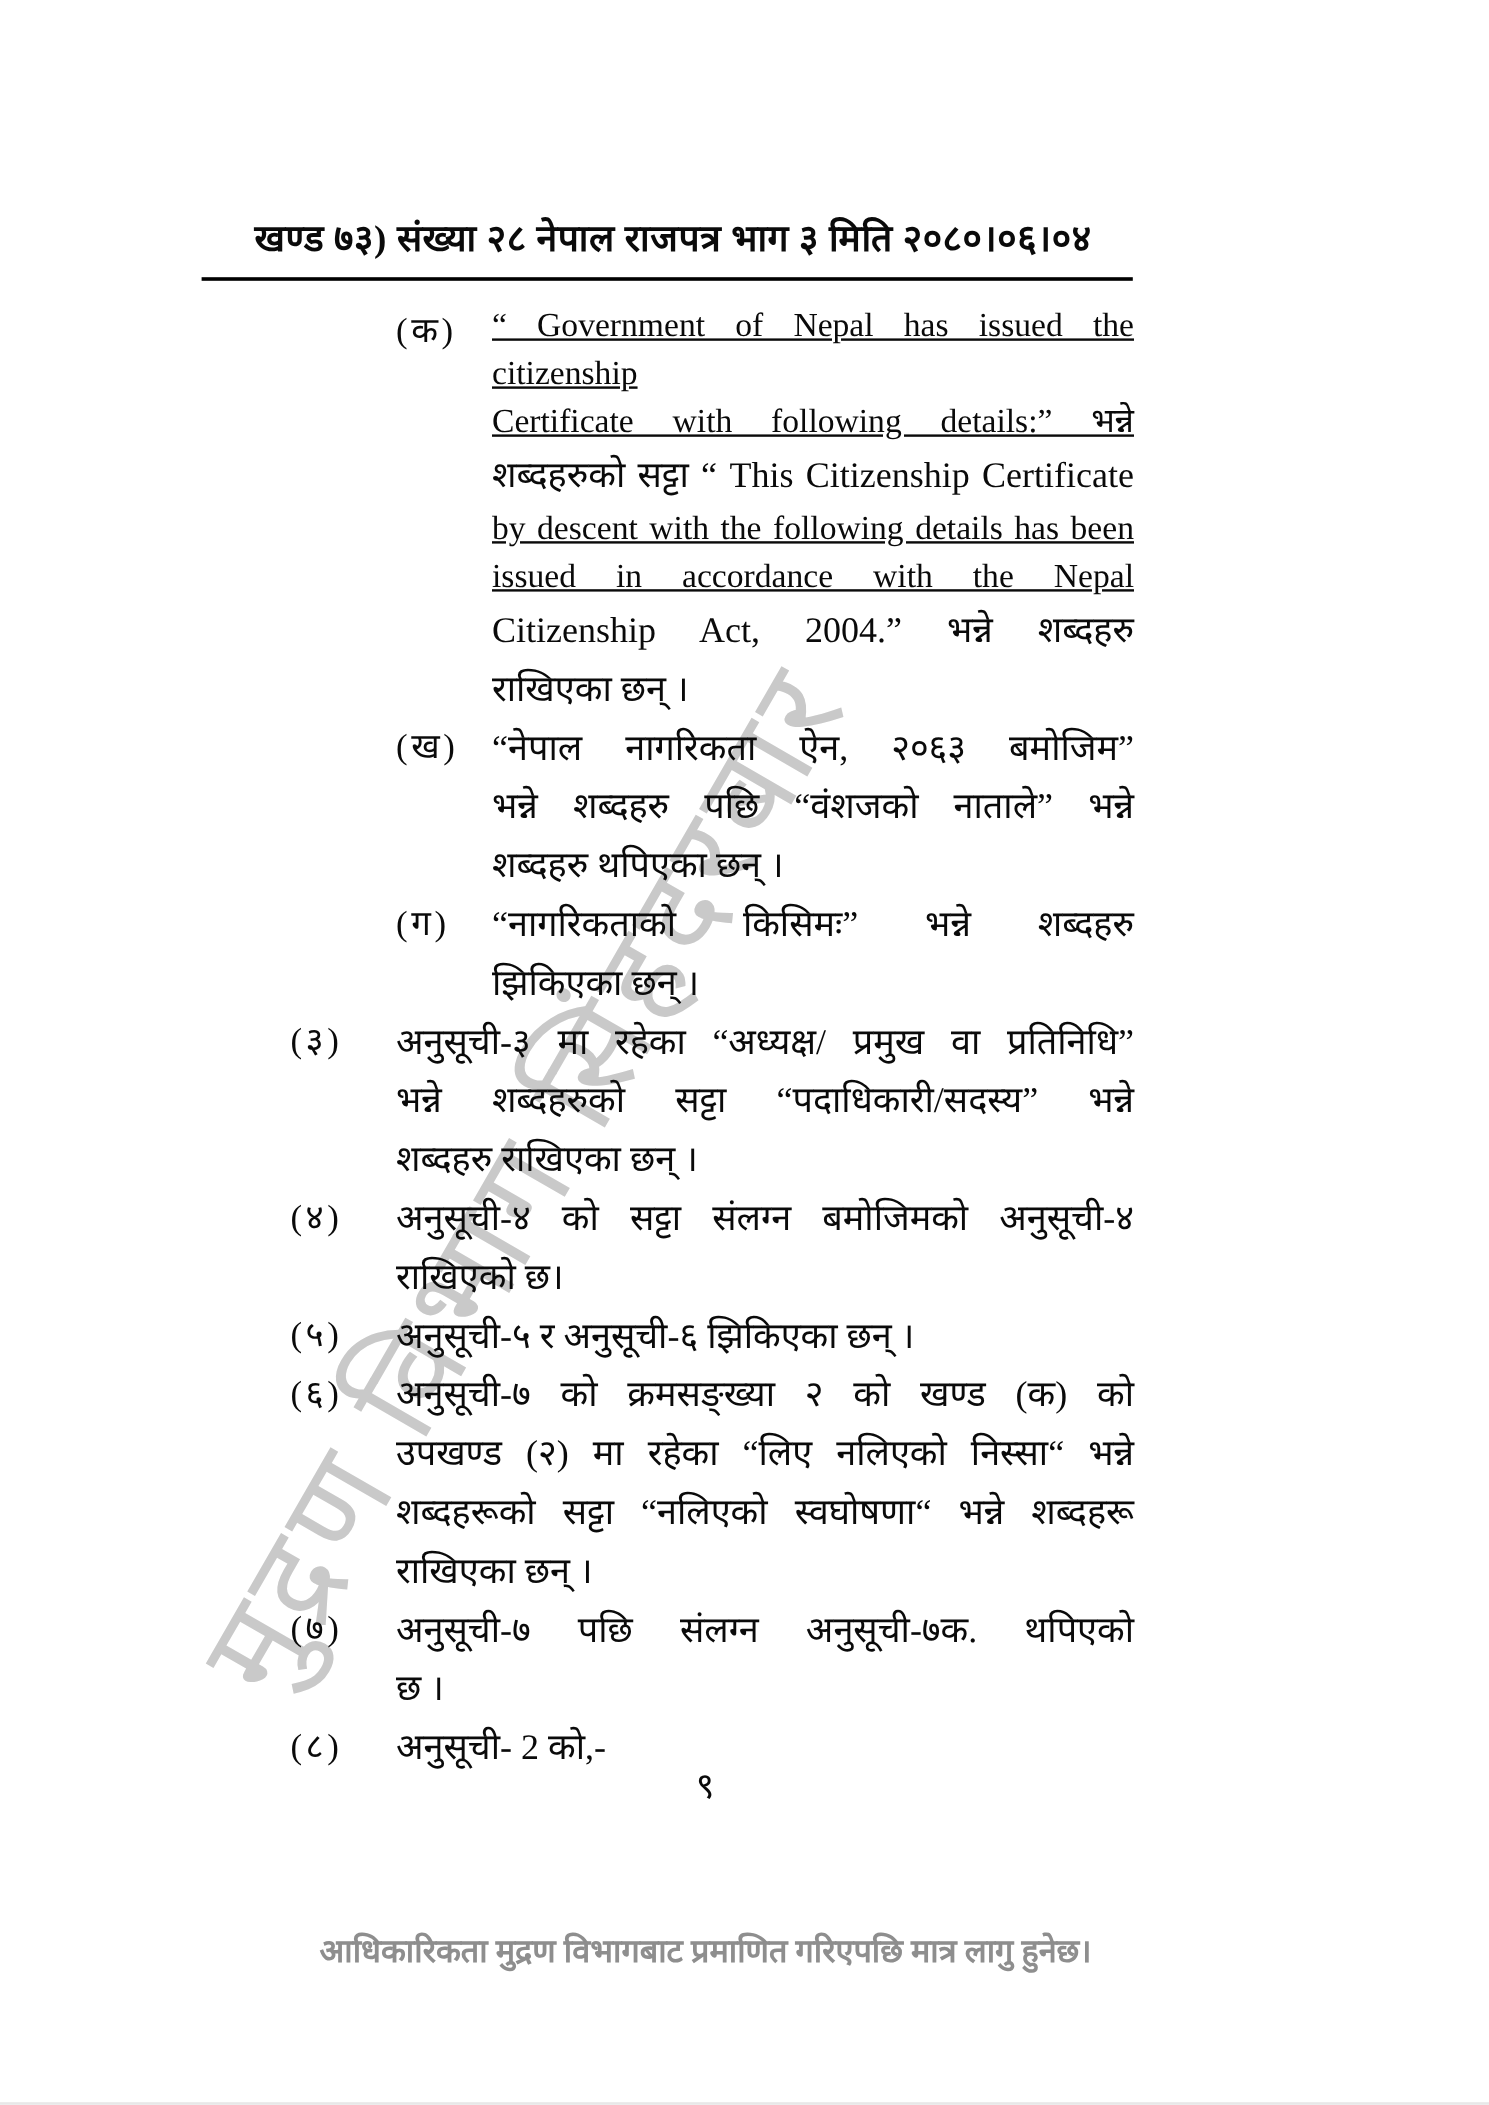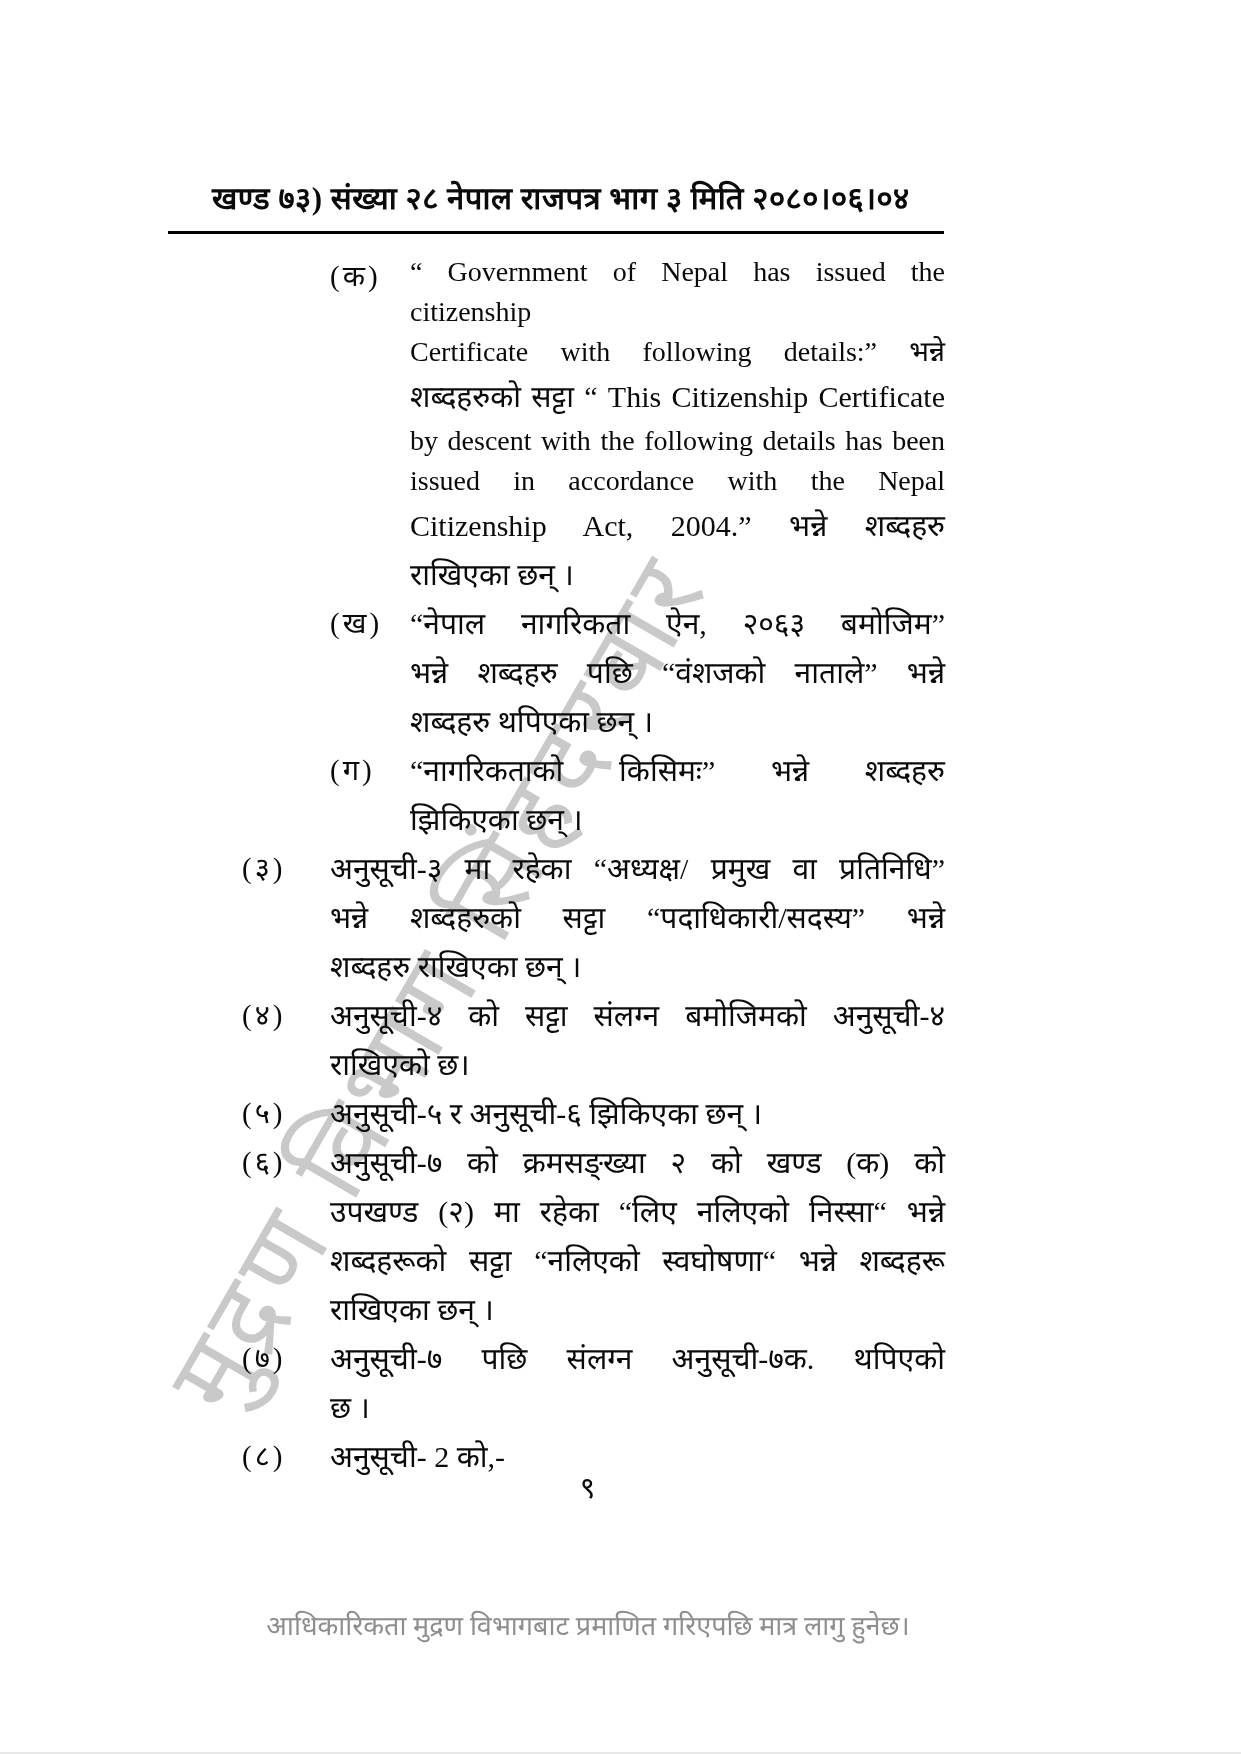--- a/index.html
+++ b/index.html
@@ -76,20 +76,21 @@
 
   .ln {
     font-size: 30px;
     line-height: 49px;
     text-align: justify;
     text-align-last: justify;
   }
   .ln.en {
     font-size: 28px;
     line-height: 40px;
+    text-decoration: underline;
   }
   .ln.last { text-align-last: left; }
 
   
   .pageno {
     position: absolute;
     left: 230px;
     top: 1466px;
     width: 715px;
     text-align: center;
@@ -98,20 +99,21 @@
   }
   .footer {
     position: absolute;
     left: 213px;
     top: 1606px;
     width: 750px;
     text-align: center;
     font-size: 27px;
     color: #8e8e8e;
     z-index: 2;
+    font-weight: bold;
   }
 </style>
 </head>
 <body>
 
 <div class="page">
 
   <div class="gazette-header">खण्ड ७३) संख्या २८ नेपाल राजपत्र भाग ३ मिति २०८०।०६।०४</div>
   <div class="header-rule"></div>
 

